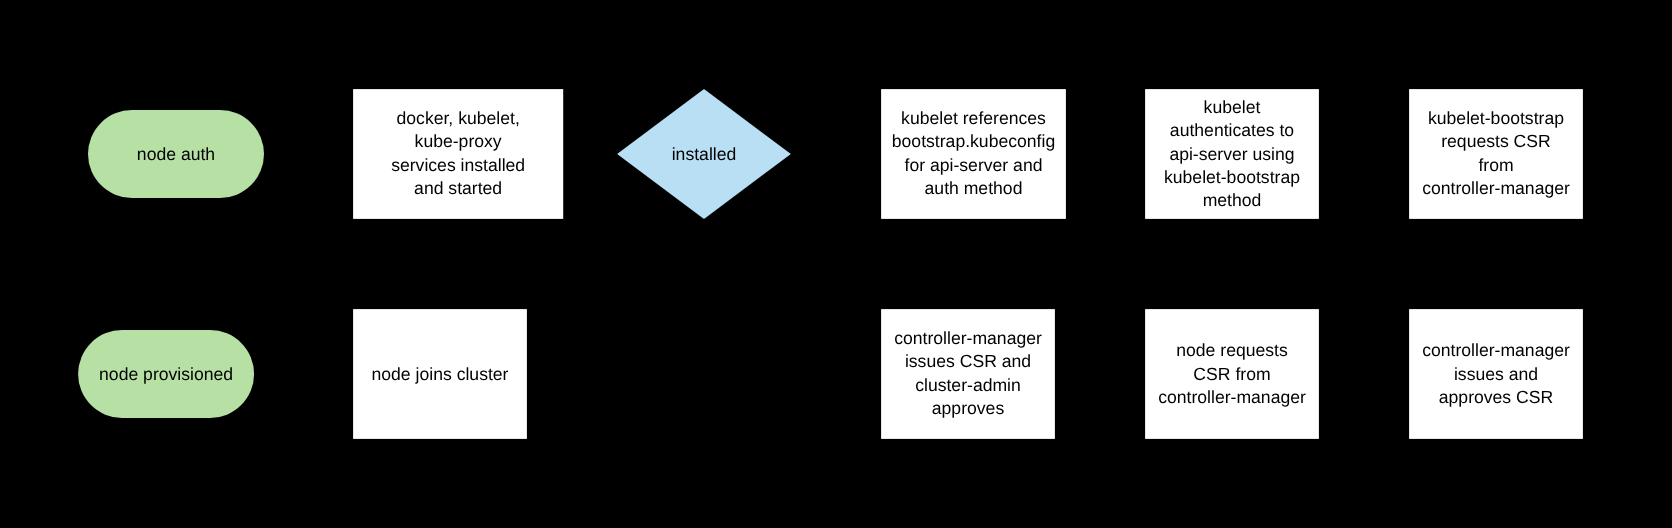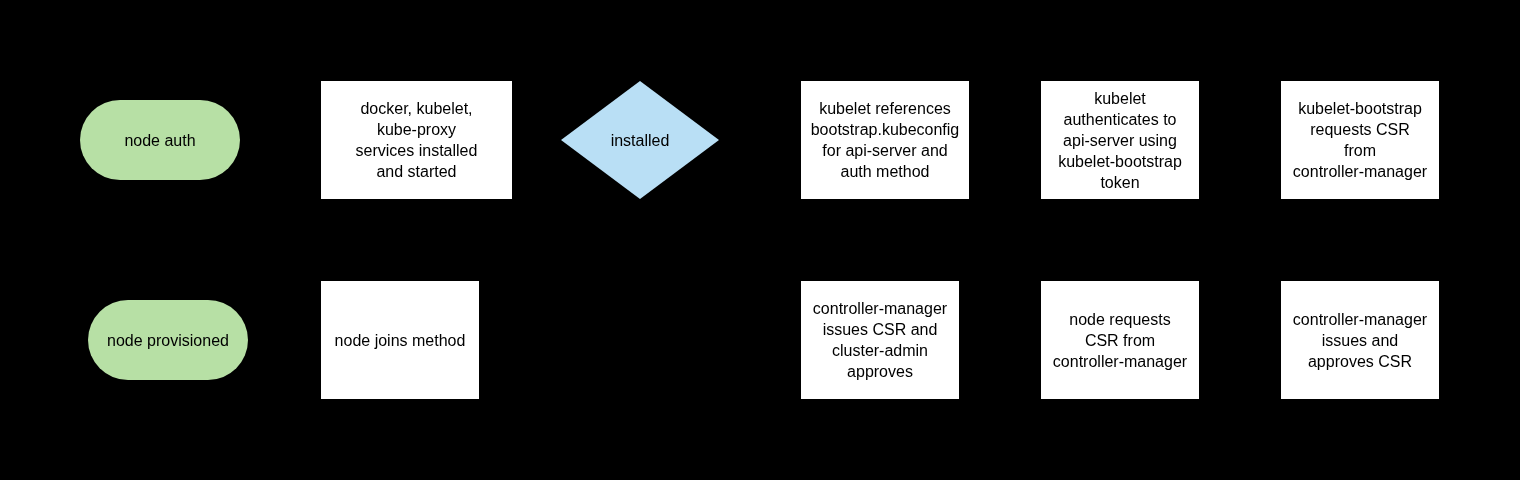--- a/index.html
+++ b/index.html
@@ -67,36 +67,36 @@
 bootstrap.kubeconfig
 for api-server and
 auth method</span>
   </div>
 
   <div class="node process" style="left:1041px; top:81px; width:158px; height:118px;">
     <span class="label">kubelet
 authenticates to
 api-server using
 kubelet-bootstrap
-token</span>
+method</span>
   </div>
 
   <div class="node process" style="left:1281px; top:81px; width:158px; height:118px;">
     <span class="label">kubelet-bootstrap
 requests CSR
 from
 controller-manager</span>
   </div>
 
-  <div class="node terminator" style="left:88px; top:300px; width:160px; height:80px;justify-content:center;">
+  <div class="node terminator" style="left:71px; top:300px; width:160px; height:80px;justify-content:center;">
     <span class="label">node provisioned</span>
   </div>
 
   <div class="node process" style="left:321px; top:281px; width:158px; height:118px;">
-    <span class="label">node joins method</span>
+    <span class="label">node joins cluster</span>
   </div>
 
 
   <div class="node process" style="left:801px; top:281px; width:158px; height:118px;">
     <span class="label">controller-manager
 issues CSR and
 cluster-admin
 approves</span>
   </div>
 

